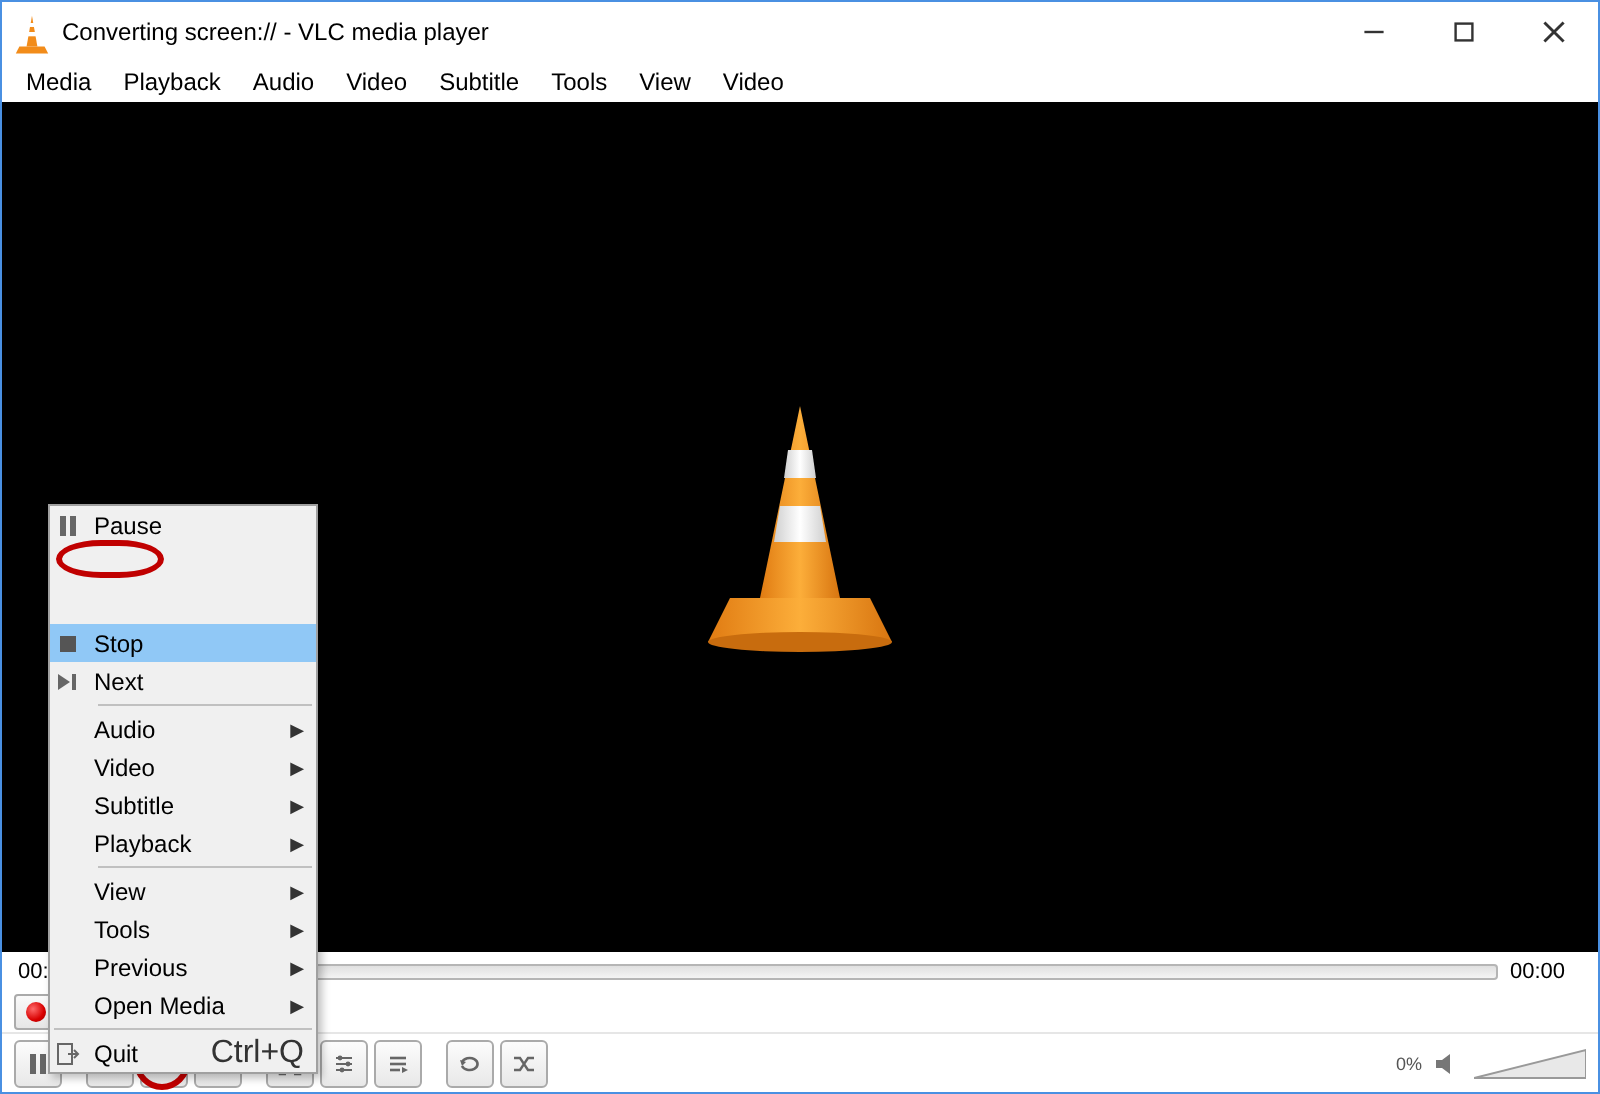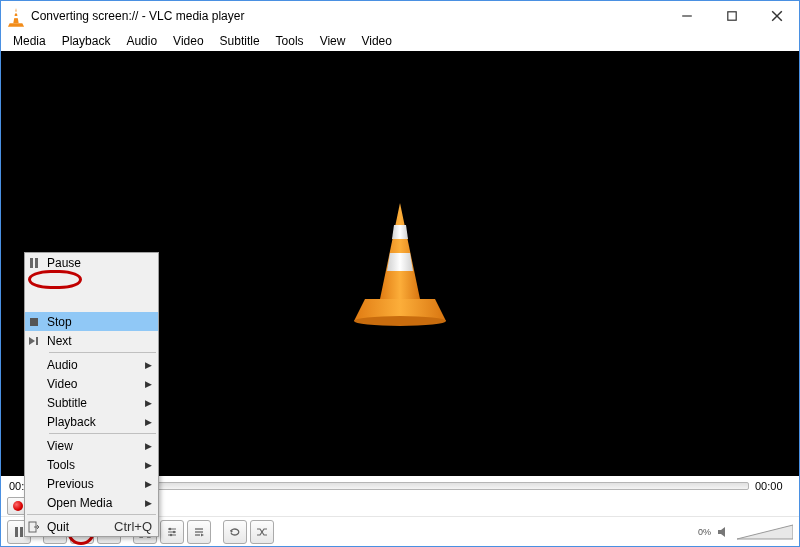--- a/index.html
+++ b/index.html
@@ -21,21 +21,21 @@
   .video-area { flex: 1; background: #000; position: relative; display: flex; align-items: center; justify-content: center; }
   .cone { width: 100px; height: 130px; }
 
   
   .context-menu { position: absolute; left: 24px; top: 252px; width: 135px; background: #f0f0f0; border: 1px solid #a0a0a0; box-shadow: 2px 2px 4px rgba(0,0,0,0.25); font-size: 12px; color: #000; }
   .cm-row { display: flex; align-items: center; height: 19px; padding: 0 6px 0 0; position: relative; }
   .cm-row.selected { background: #90c8f6; margin-top: 40px; }
   .cm-icon { width: 18px; height: 14px; display: flex; align-items: center; justify-content: center; color: #555; }
   .cm-label { flex: 1; padding-left: 4px; }
   .cm-arrow { font-size: 9px; color: #333; }
-  .cm-accel { font-size: 13px; color: #333; }
+  .cm-accel { font-size: 16px; color: #333; }
   .cm-sep { height: 1px; background: #c0c0c0; margin: 2px 2px 2px 24px; }
   .cm-sep-full { height: 1px; background: #c0c0c0; margin: 2px 2px; }
 
   
   .ring-stop { position: absolute; left: 28px; top: 270px; width: 54px; height: 19px; border: 3px solid #c00000; border-radius: 50%/60%; pointer-events: none; }
 
   
   .seek-row { height: 20px; display: flex; align-items: center; padding: 0 8px; background: #fff; gap: 6px; }
   .time { font-size: 11px; color: #000; width: 36px; }
   .time.right { }

